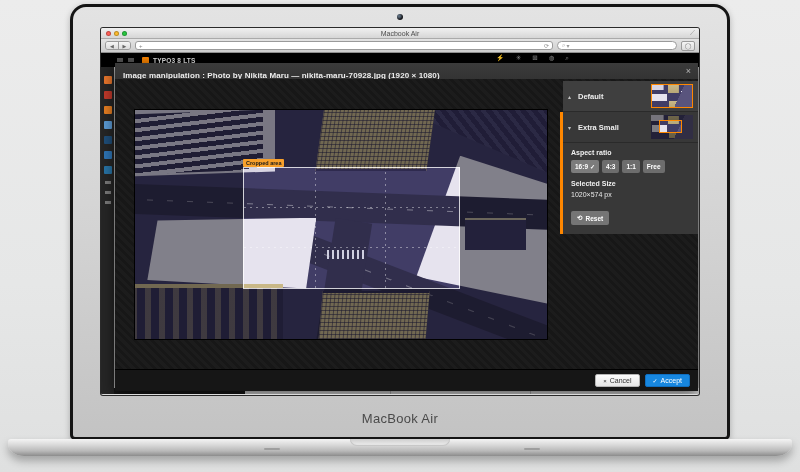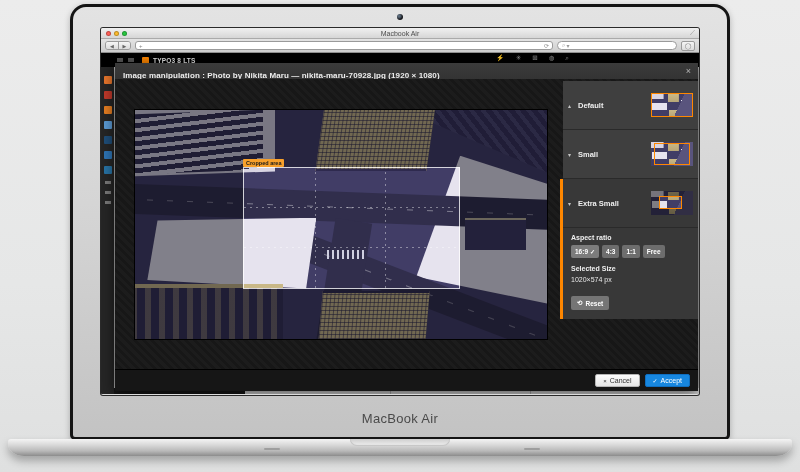--- a/index.html
+++ b/index.html
@@ -132,21 +132,21 @@
                  repeating-linear-gradient(0deg, rgba(255,255,255,.4) 0 2px, transparent 2px 6px),
                  repeating-linear-gradient(90deg, rgba(255,255,255,.4) 0 2px, transparent 2px 6px),
                  repeating-linear-gradient(90deg, rgba(255,255,255,.4) 0 2px, transparent 2px 6px);
                background-size:1px 100%,1px 100%,100% 1px,100% 1px;
                background-position:33% 0,66% 0,0 33%,0 66%; background-repeat:no-repeat; }
   .crop-label { position:absolute; left:-1px; top:-9px; background:#f7a02b; color:#1a1a1a;
                 font-size:5.5px; font-weight:bold; padding:1px 3px; border-radius:1px; white-space:nowrap; }
 
   
   .panel { position:absolute; left:448px; top:2px; width:135px; }
-  .acc-item { height:49px; background:#3f3f3f; border-bottom:1px solid #2a2a2a;
+  .acc-item { height:31px; background:#3f3f3f; border-bottom:1px solid #2a2a2a;
               display:flex; align-items:center; padding:0 5px; cursor:pointer; }
   .acc-chev { font-size:6px; color:#c2c2c2; margin-right:4px; width:6px; }
   .acc-label { flex:1; font-size:7.5px; font-weight:bold; color:#efefef; }
   .acc-active-wrap { border-left:3px solid #ff8700; margin-left:-3px; background:#383838; }
   .acc-active-wrap .acc-item { background:#383838; }
   .thumb { position:relative; width:42px; height:24px; overflow:hidden; flex:none;
            background:
              linear-gradient(115deg, transparent 64%, #59547d 64%) no-repeat,
              linear-gradient(#d8d4e2,#d8d4e2) 0% 0%/30% 26% no-repeat,
              linear-gradient(#c9b887,#b7a677) 56% 6%/26% 34% no-repeat,
@@ -269,27 +269,20 @@
                   <span class="crop-label" style="background: rgb(247, 160, 43);">Cropped area</span>
                 </div>
               </div>
 
               <div class="panel">
                 <div class="acc-item">
                   <span class="acc-chev">▴</span>
                   <span class="acc-label">Default</span>
                   <span class="thumb">
                       <span class="tcrop c-full"></span>
-                    </span>
-                </div>
-                <div class="acc-item">
-                  <span class="acc-chev">▾</span>
-                  <span class="acc-label">Small</span>
-                  <span class="thumb">
-                      <span class="tcrop c-small"></span>
                     </span>
                 </div>
 
                 <div class="acc-active-wrap" style="border-left-color: rgb(255, 135, 0);">
                   <div class="acc-item">
                     <span class="acc-chev">▾</span>
                     <span class="acc-label">Extra Small</span>
                     <span class="thumb">
                         <span class="tcrop c-xsmall"></span>
                       </span>

